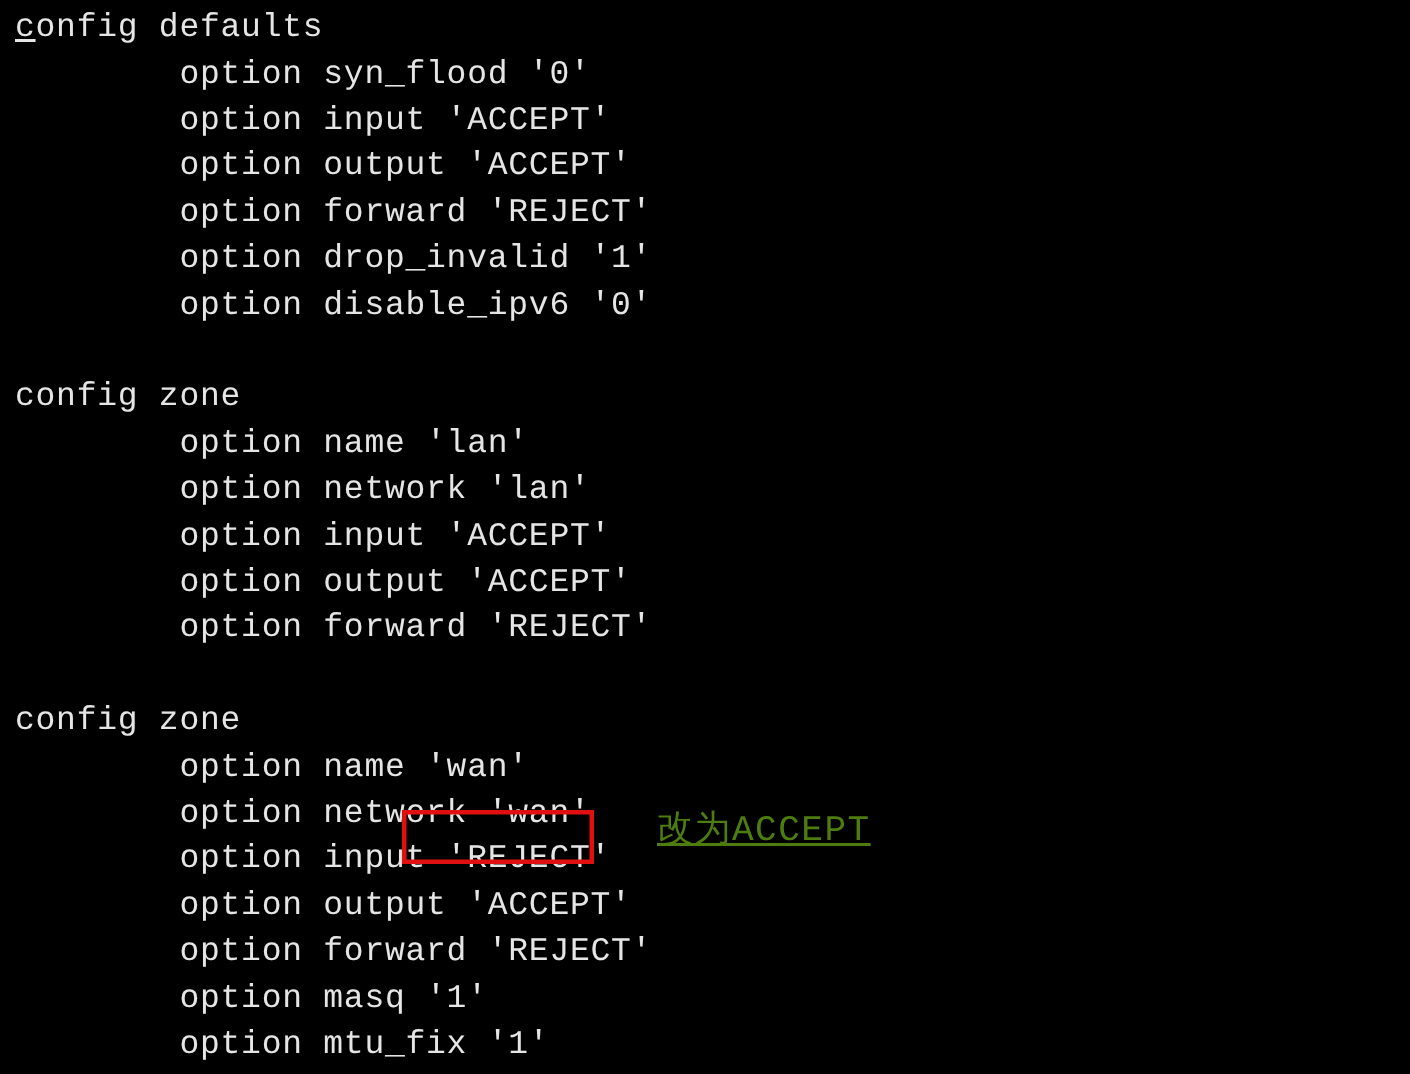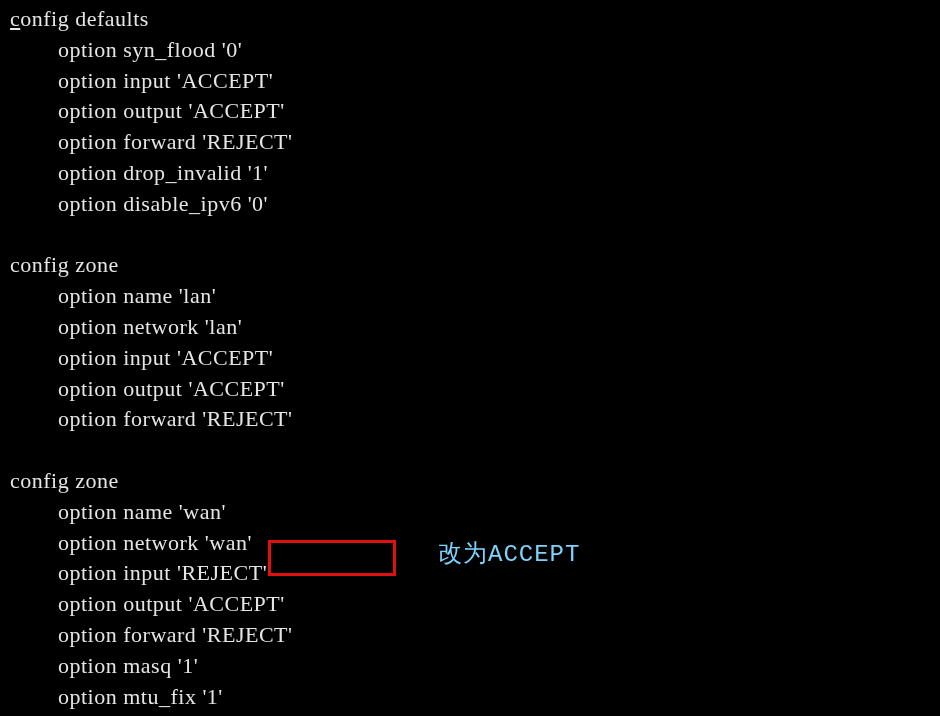--- a/index.html
+++ b/index.html
@@ -16,37 +16,37 @@
       position: relative;
     }
     .code-container {
       padding: 4px 10px;
       white-space: pre;
       font-weight: 500;
       letter-spacing: 0.5px;
     }
     .line {
       display: block;
-      font-family: Liberation Serif, serif;
     }
     .underline {
       text-decoration: underline;
     }
     .highlight-box {
       position: absolute;
       border: 3px solid #e01010;
       background: transparent;
       pointer-events: none;
     }
     .annotation {
       position: absolute;
-      color: #7dd3fc;
+      color: #4d7c0f;
       font-size: 24px;
       font-weight: 500;
       letter-spacing: 1px;
+      text-decoration: underline;
     }
     .cfg {
       color: #e5e5e5;
     }
   </style>
 </head>
 <body>
 
 <div class="code-container" id="code-root"><span class="line cfg"><span class="underline">c</span>onfig defaults</span><span class="line cfg">        option syn_flood '0'</span><span class="line cfg">        option input 'ACCEPT'</span><span class="line cfg">        option output 'ACCEPT'</span><span class="line cfg">        option forward 'REJECT'</span><span class="line cfg">        option drop_invalid '1'</span><span class="line cfg">        option disable_ipv6 '0'</span><span class="line"> </span><span class="line cfg">config zone</span><span class="line cfg">        option name 'lan'</span><span class="line cfg">        option network 'lan'</span><span class="line cfg">        option input 'ACCEPT'</span><span class="line cfg">        option output 'ACCEPT'</span><span class="line cfg">        option forward 'REJECT'</span><span class="line"> </span><span class="line cfg">config zone</span><span class="line cfg">        option name 'wan'</span><span class="line cfg">        option network 'wan'</span><span class="line cfg">        option input 'REJECT'</span><span class="line cfg">        option output 'ACCEPT'</span><span class="line cfg">        option forward 'REJECT'</span><span class="line cfg">        option masq '1'</span><span class="line cfg">        option mtu_fix '1'</span></div>
 

